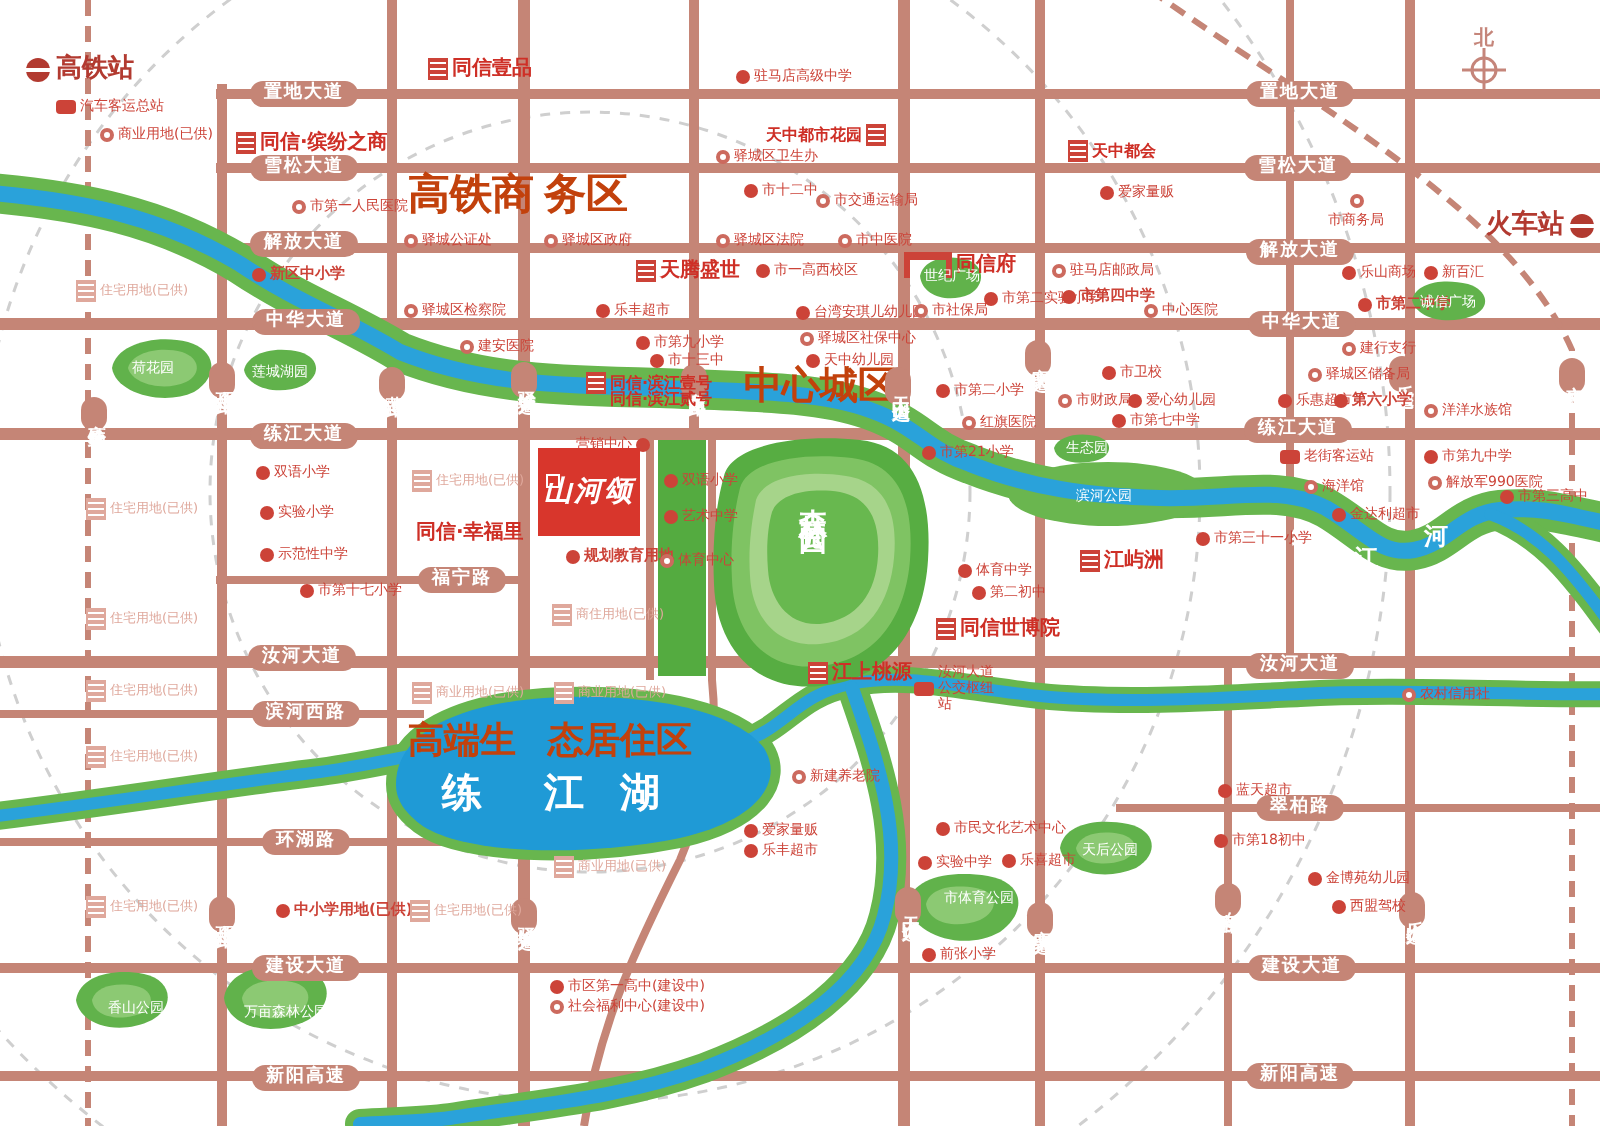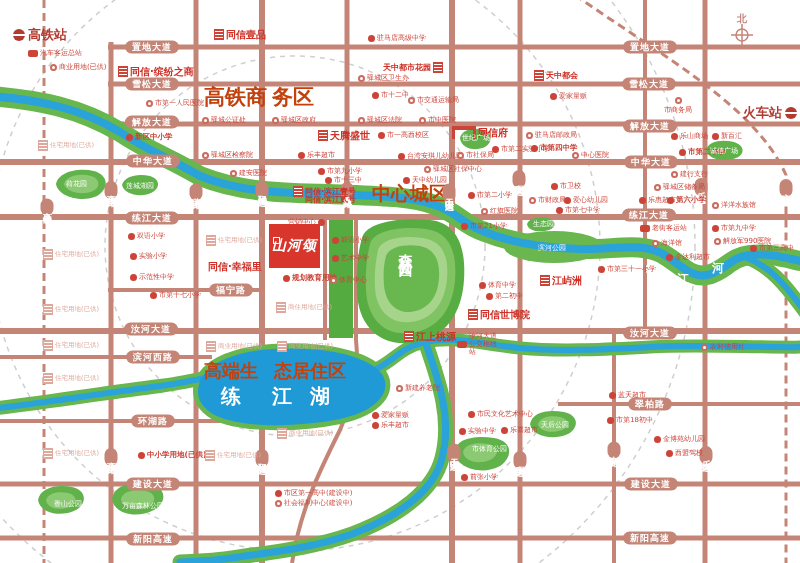--- a/index.html
+++ b/index.html
@@ -303,21 +303,21 @@
       <span>台湾安琪儿幼儿园</span>
     </div>
     <div class="poi" style="left: 318px; top: 167px;">
       <span class="ic dot"></span>
       <span>市第九小学</span>
     </div>
     <div class="poi" style="left: 325px; top: 176px;">
       <span class="ic dot"></span>
       <span>市十三中</span>
     </div>
-    <div class="poi" style="left: 400px; top: 165px; margin-left: 24px;">
+    <div class="poi" style="left: 400px; top: 165px;">
       <span class="ic ring"></span>
       <span>驿城区社保中心</span>
     </div>
     <div class="poi" style="left: 403px; top: 176px;">
       <span class="ic dot"></span>
       <span>天中幼儿园</span>
     </div>
     <div class="poi" style="left: 550px; top: 92px;">
       <span class="ic dot"></span>
       <span>爱家量贩</span>

